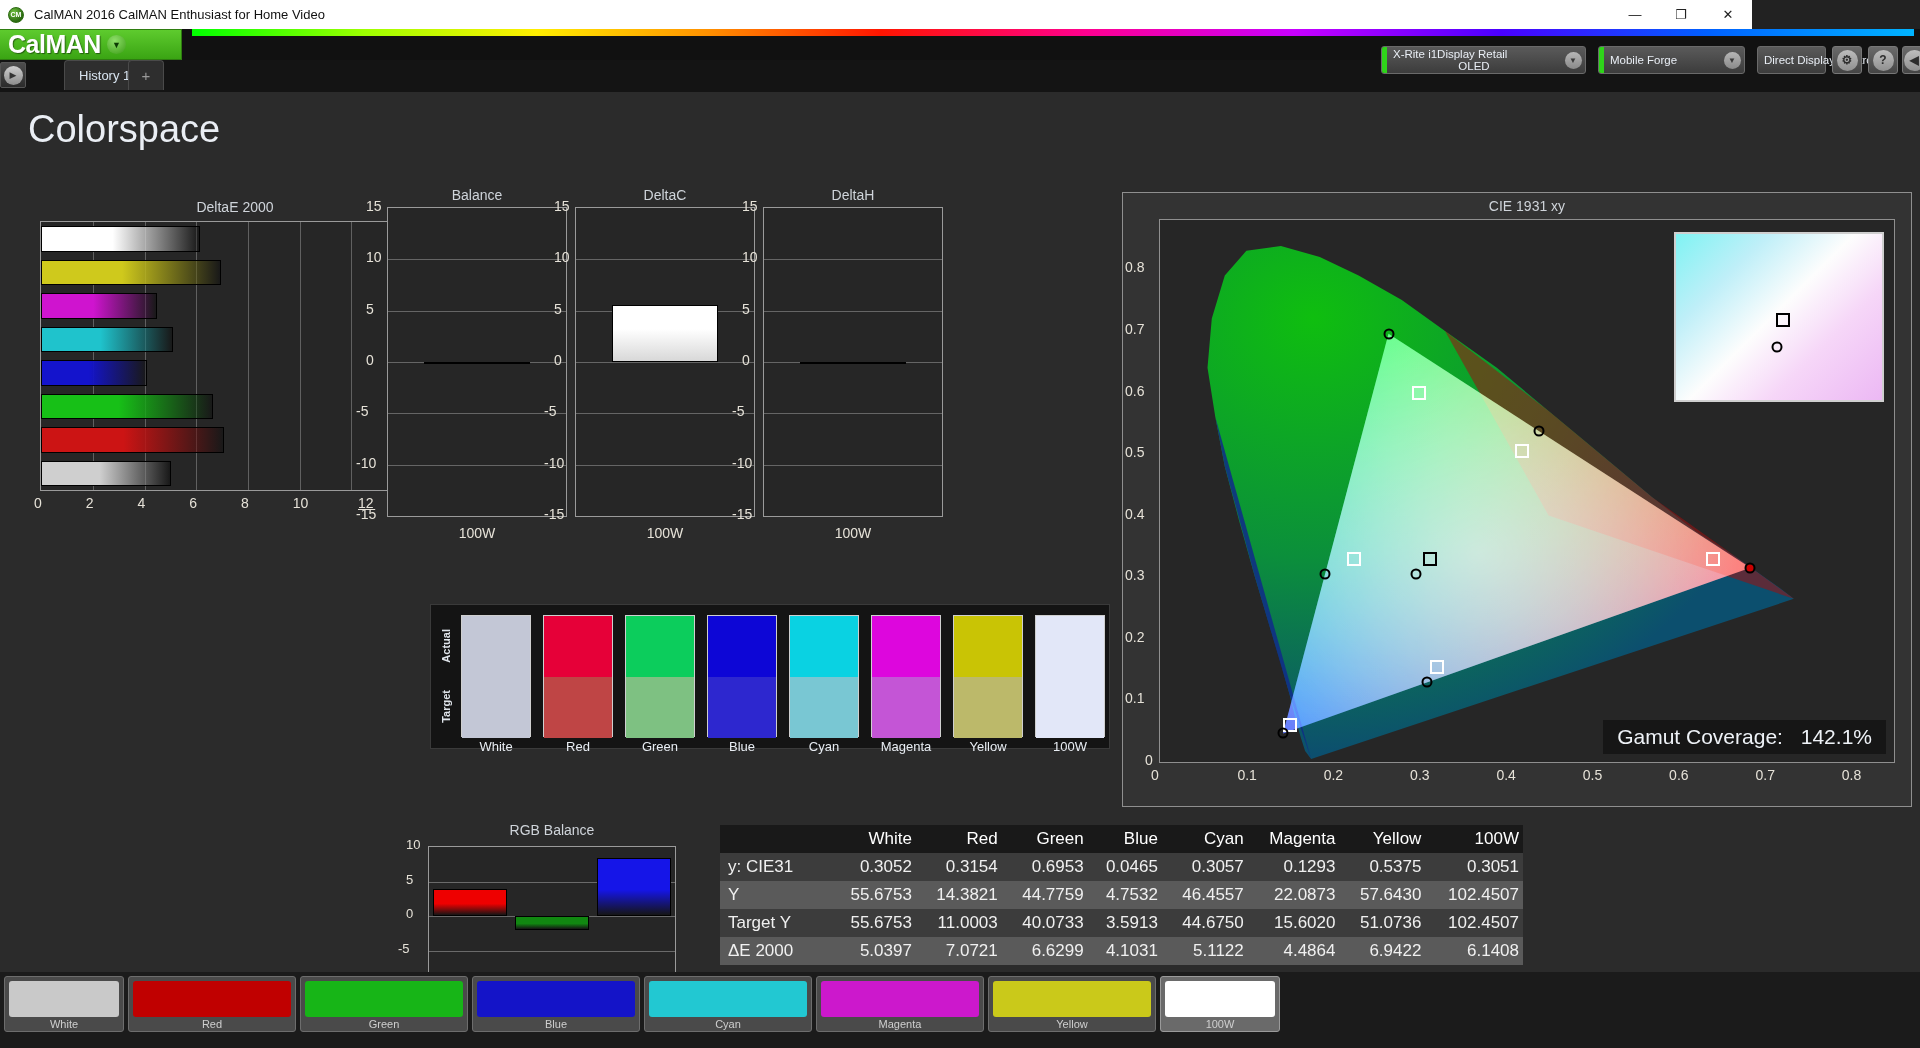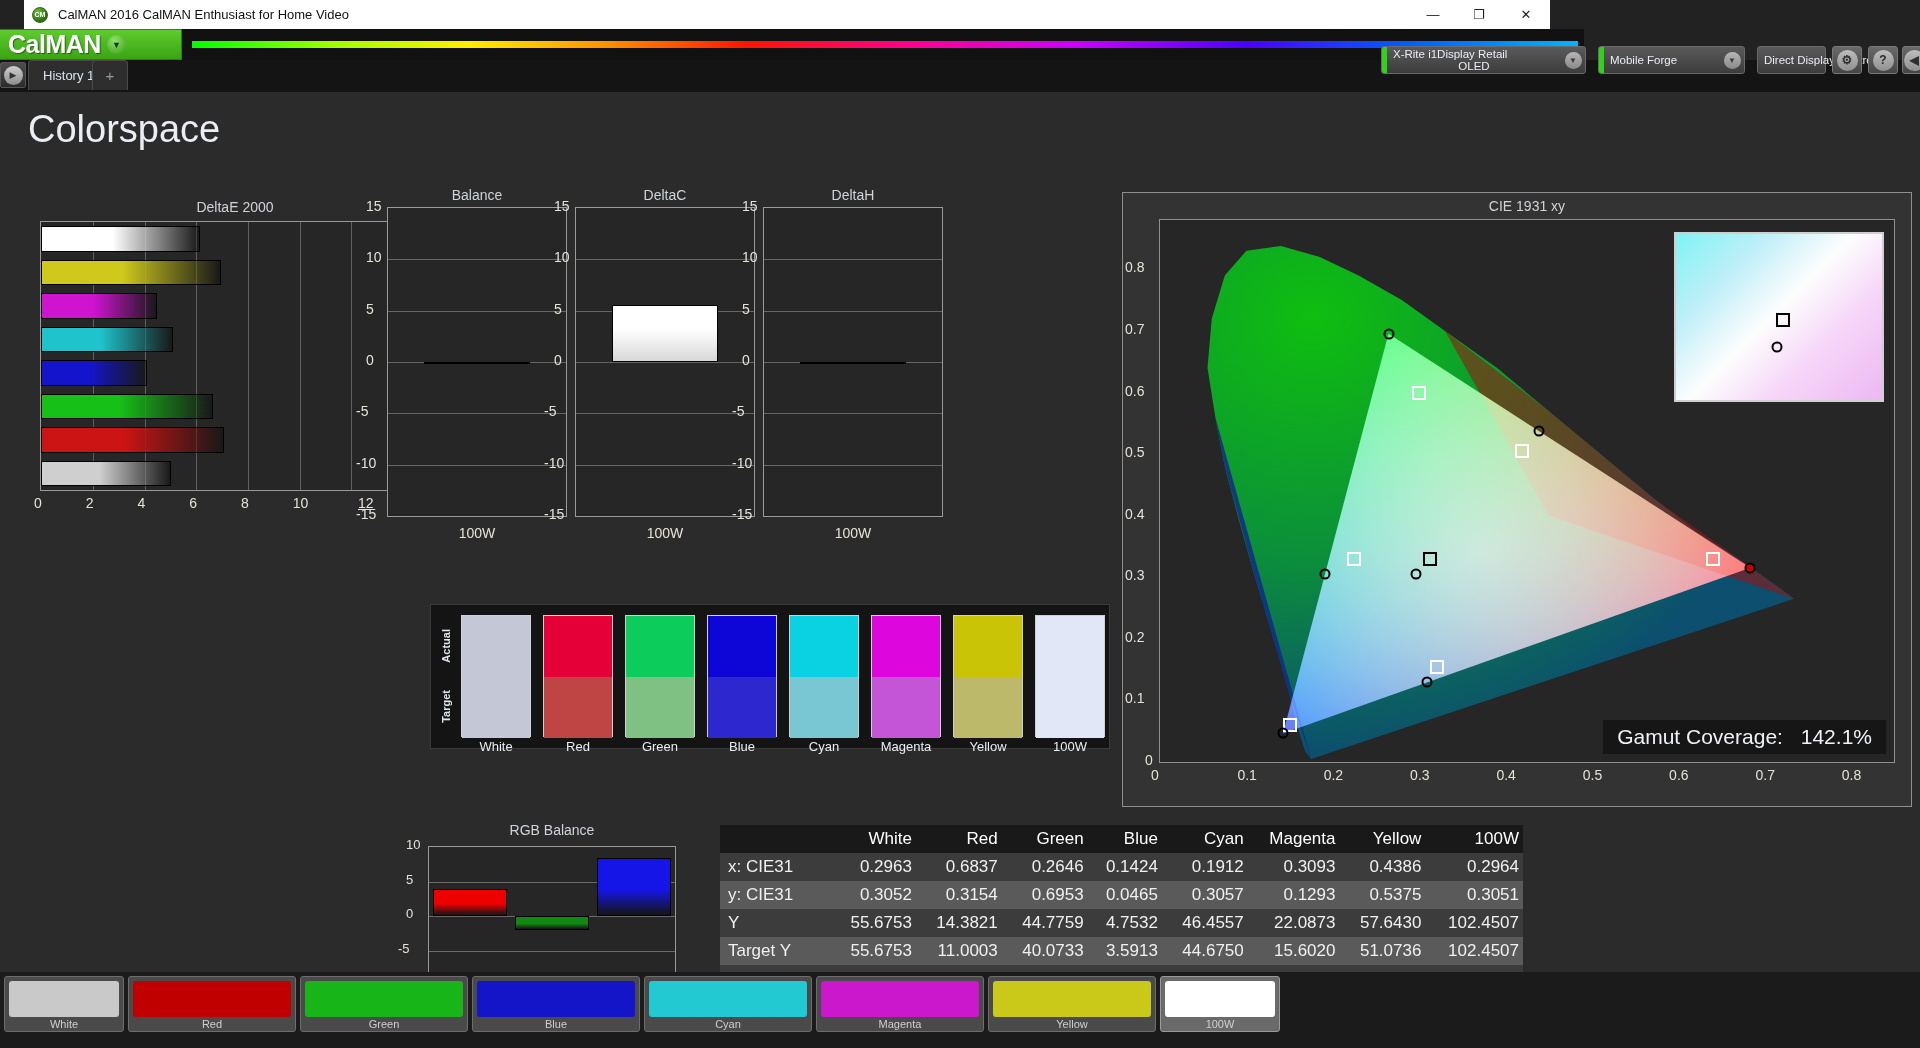--- a/index.html
+++ b/index.html
@@ -6,41 +6,41 @@
   html, body {
     width: 1920px; height: 1048px;
     background: #1c1c1c;
     font-family: "Liberation Sans", sans-serif;
     overflow: hidden;
   }
   .app { position: relative; width: 1920px; height: 1048px; background: #222; }
 
   
   .titlebar {
-    position: absolute; left: 0; top: 0; width: 1526px; height: 29px;
-    background: #ffffff; display: flex; align-items: center; margin-left: 24px;
+    position: absolute; left: 0; top: 0; width: 1752px; height: 29px;
+    background: #ffffff; display: flex; align-items: center;
   }
   .tb-appicon {
     width: 16px; height: 16px; border-radius: 50%; margin-left: 8px;
     background: radial-gradient(circle at 35% 30%, #6fbf3f, #2c6b12 70%);
     border: 1px solid #2c6b12; display: flex; align-items: center;
     justify-content: center; color: #fff; font-size: 7px; font-weight: bold;
   }
   .tb-title { margin-left: 10px; font-size: 13px; color: #111; }
   .tb-ctrls { margin-left: auto; display: flex; height: 29px; }
   .tb-btn {
     width: 46px; height: 29px; display: flex; align-items: center;
     justify-content: center; color: #222; font-size: 13px;
   }
   .tb-btn:last-child { width: 48px; }
 
   
   .calman-bar {
-    position: absolute; left: 0; top: 29px; width: 1584px; height: 31px;
-    background: #111; display: flex; align-items: center;
+    position: absolute; left: 0; top: 29px; width: 1920px; height: 31px;
+    background: #111; display: flex; 
   }
   .calman-logo {
     height: 31px; width: 182px; background: linear-gradient(#5ecb2e, #3aa413);
     display: flex; align-items: center; padding-left: 8px;
     border: 1px solid #2e7d10; border-left: none;
   }
   .calman-logo .txt {
     font-size: 25px; font-weight: bold; color: #fff; letter-spacing: -0.5px;
     text-shadow: 1px 1px 1px rgba(0,0,0,.45);
   }
@@ -70,21 +70,21 @@
   .arrow-circle {
     width: 19px; height: 19px; border-radius: 50%;
     background: linear-gradient(#cfcfcf, #8d8d8d);
     display: flex; align-items: center; justify-content: center;
     color: #333; font-size: 9px;
   }
   .tab {
     position: absolute; top: 0; height: 30px; padding: 0 14px;
     background: #2e2e2e; border: 1px solid #4a4a4a; border-bottom: none;
     border-radius: 4px 4px 0 0; color: #d8e4f0; font-size: 13px;
-    display: flex; align-items: center;
+    display: flex; align-items: center; margin-left: 36px;
   }
   .tab.hist { left: 28px; }
   .tab.plus { left: 92px; padding: 0; width: 36px; justify-content: center;
     color: #9a9a9a; font-size: 15px; }
 
   
   .devbtn {
     position: absolute; top: 46px; height: 28px; border-radius: 3px;
     background: linear-gradient(#5a5a5a, #3c3c3c); border: 1px solid #6a6a6a;
     display: flex; align-items: stretch; overflow: hidden;
@@ -558,31 +558,20 @@
             <th>Red</th>
             <th>Green</th>
             <th>Blue</th>
             <th>Cyan</th>
             <th>Magenta</th>
             <th>Yellow</th>
             <th>100W</th>
           </tr>
         </thead>
       <tbody id="tbody">
-          <tr>
-            <td class="rowlabel">x: CIE31</td>
-            <td>0.2963</td>
-            <td>0.6837</td>
-            <td>0.2646</td>
-            <td>0.1424</td>
-            <td>0.1912</td>
-            <td>0.3093</td>
-            <td>0.4386</td>
-            <td>0.2964</td>
-          </tr>
           <tr>
             <td class="rowlabel">y: CIE31</td>
             <td>0.3052</td>
             <td>0.3154</td>
             <td>0.6953</td>
             <td>0.0465</td>
             <td>0.3057</td>
             <td>0.1293</td>
             <td>0.5375</td>
             <td>0.3051</td>

